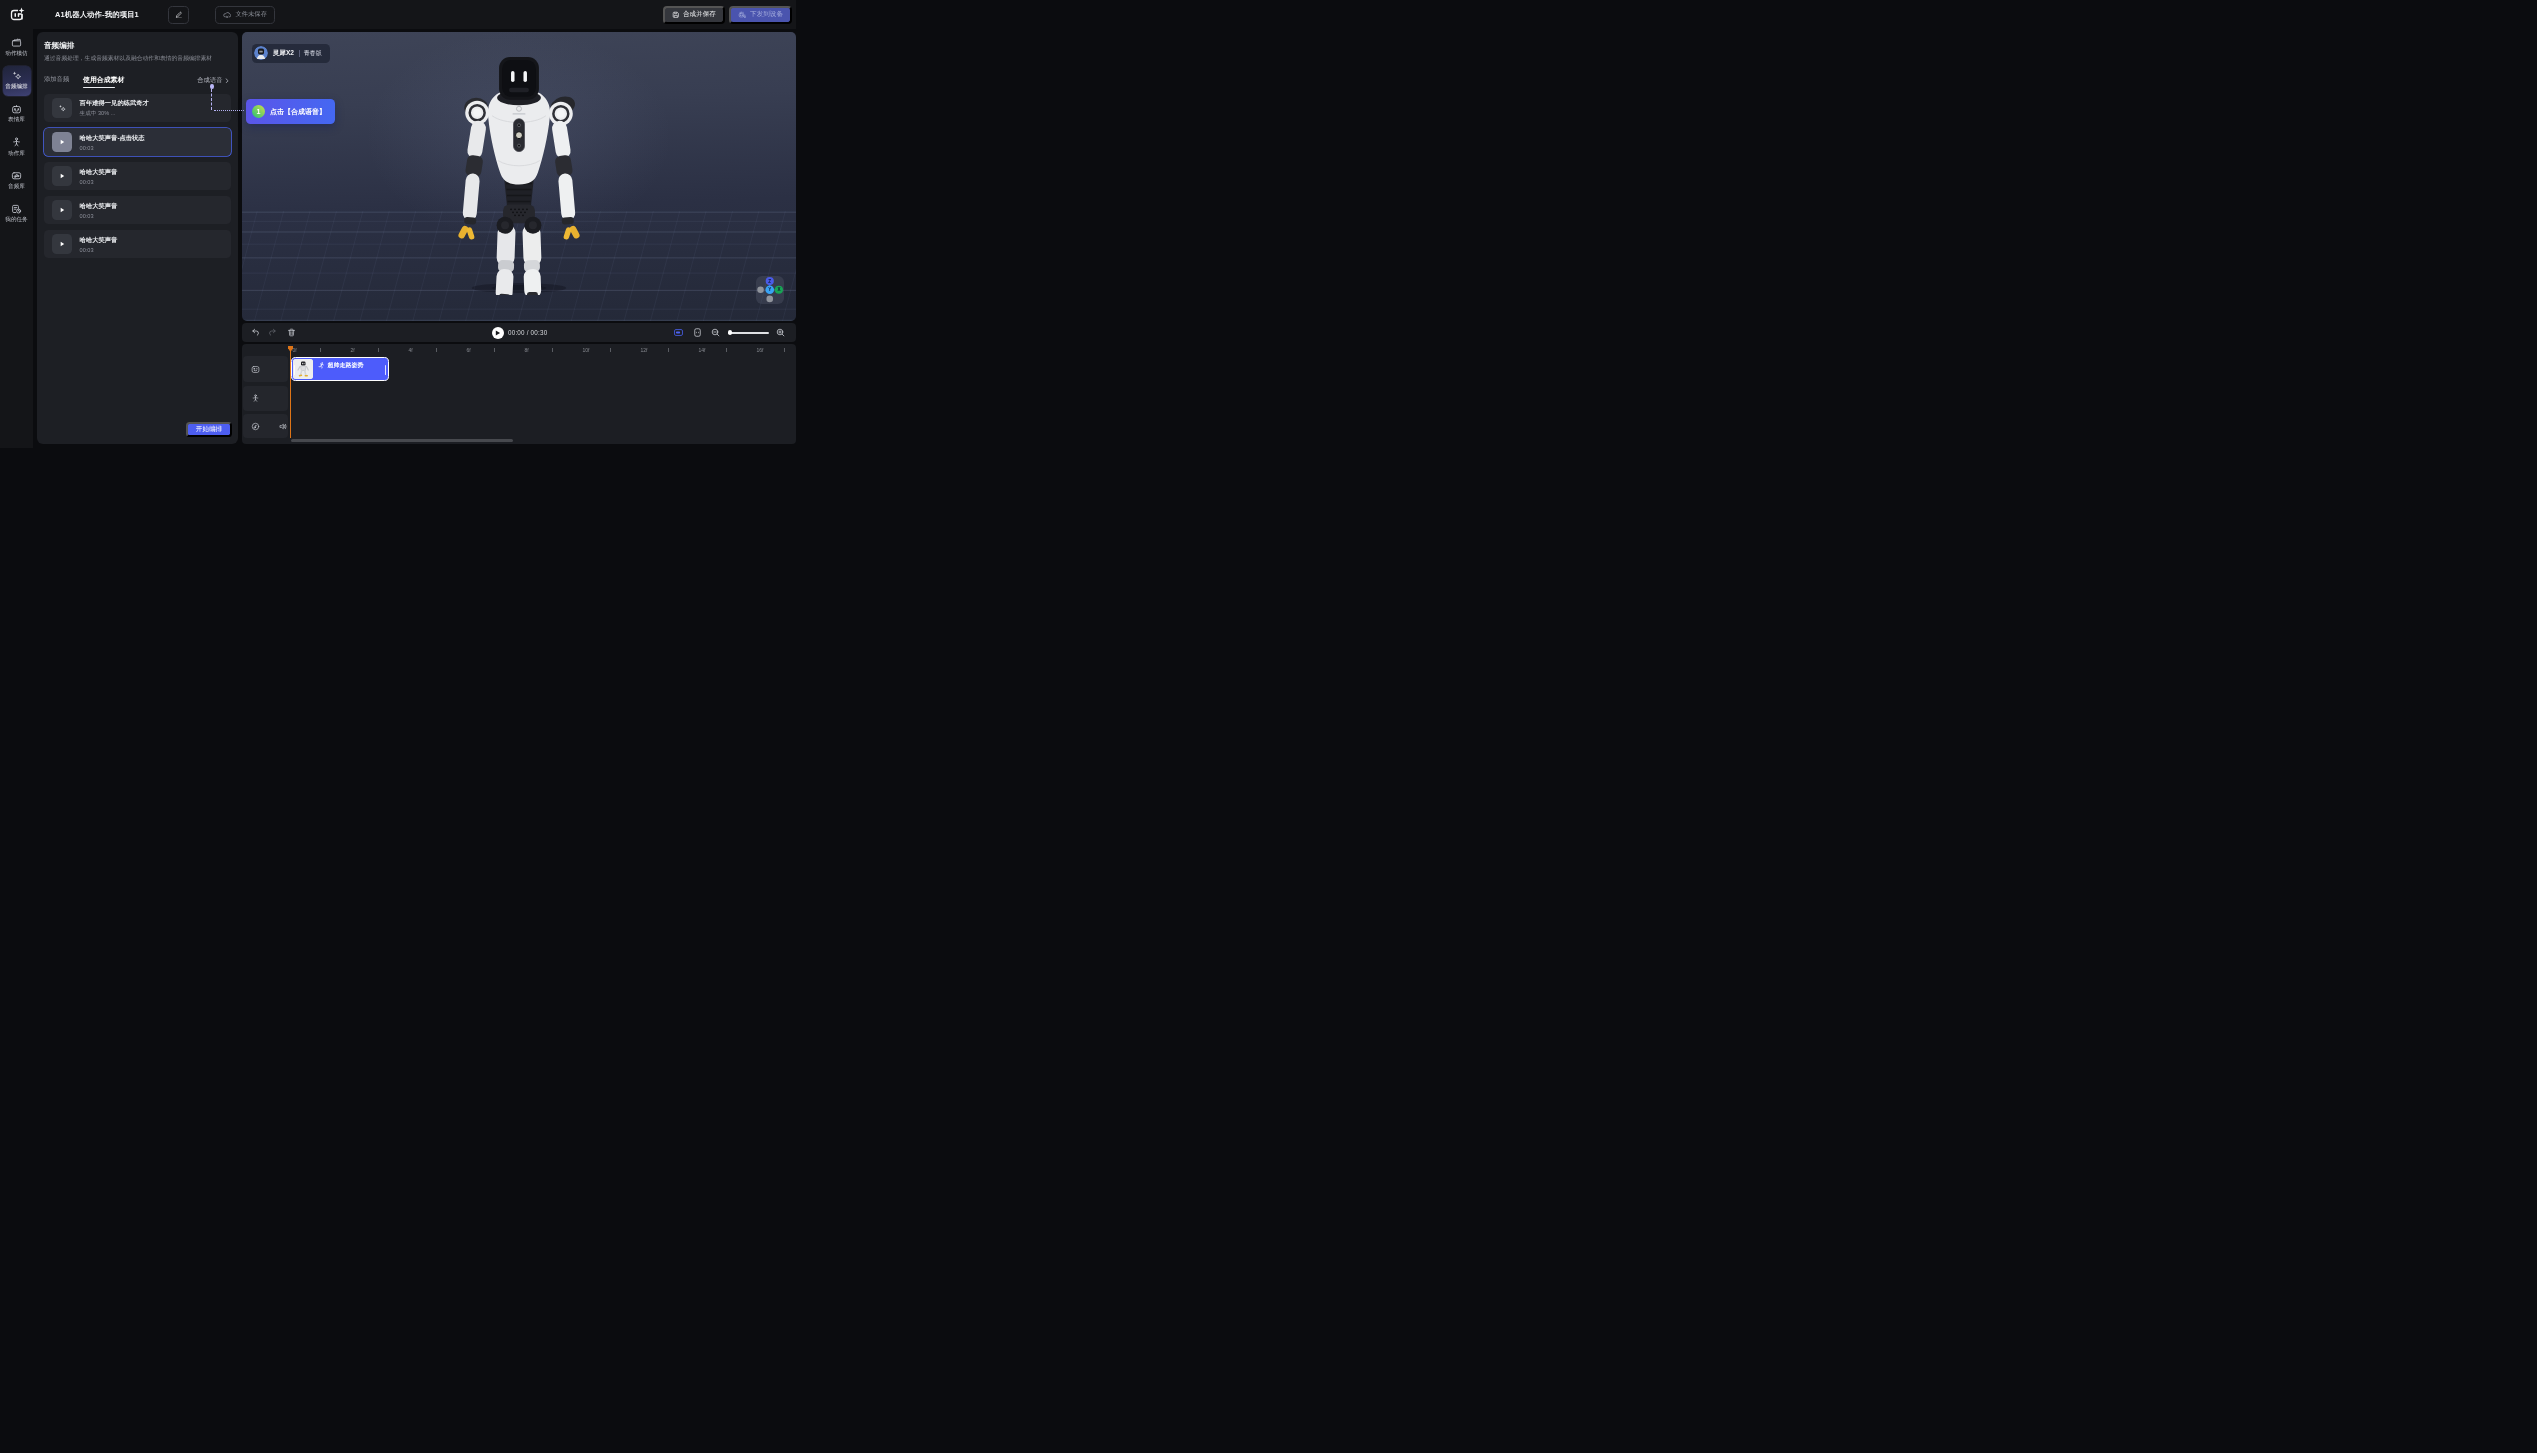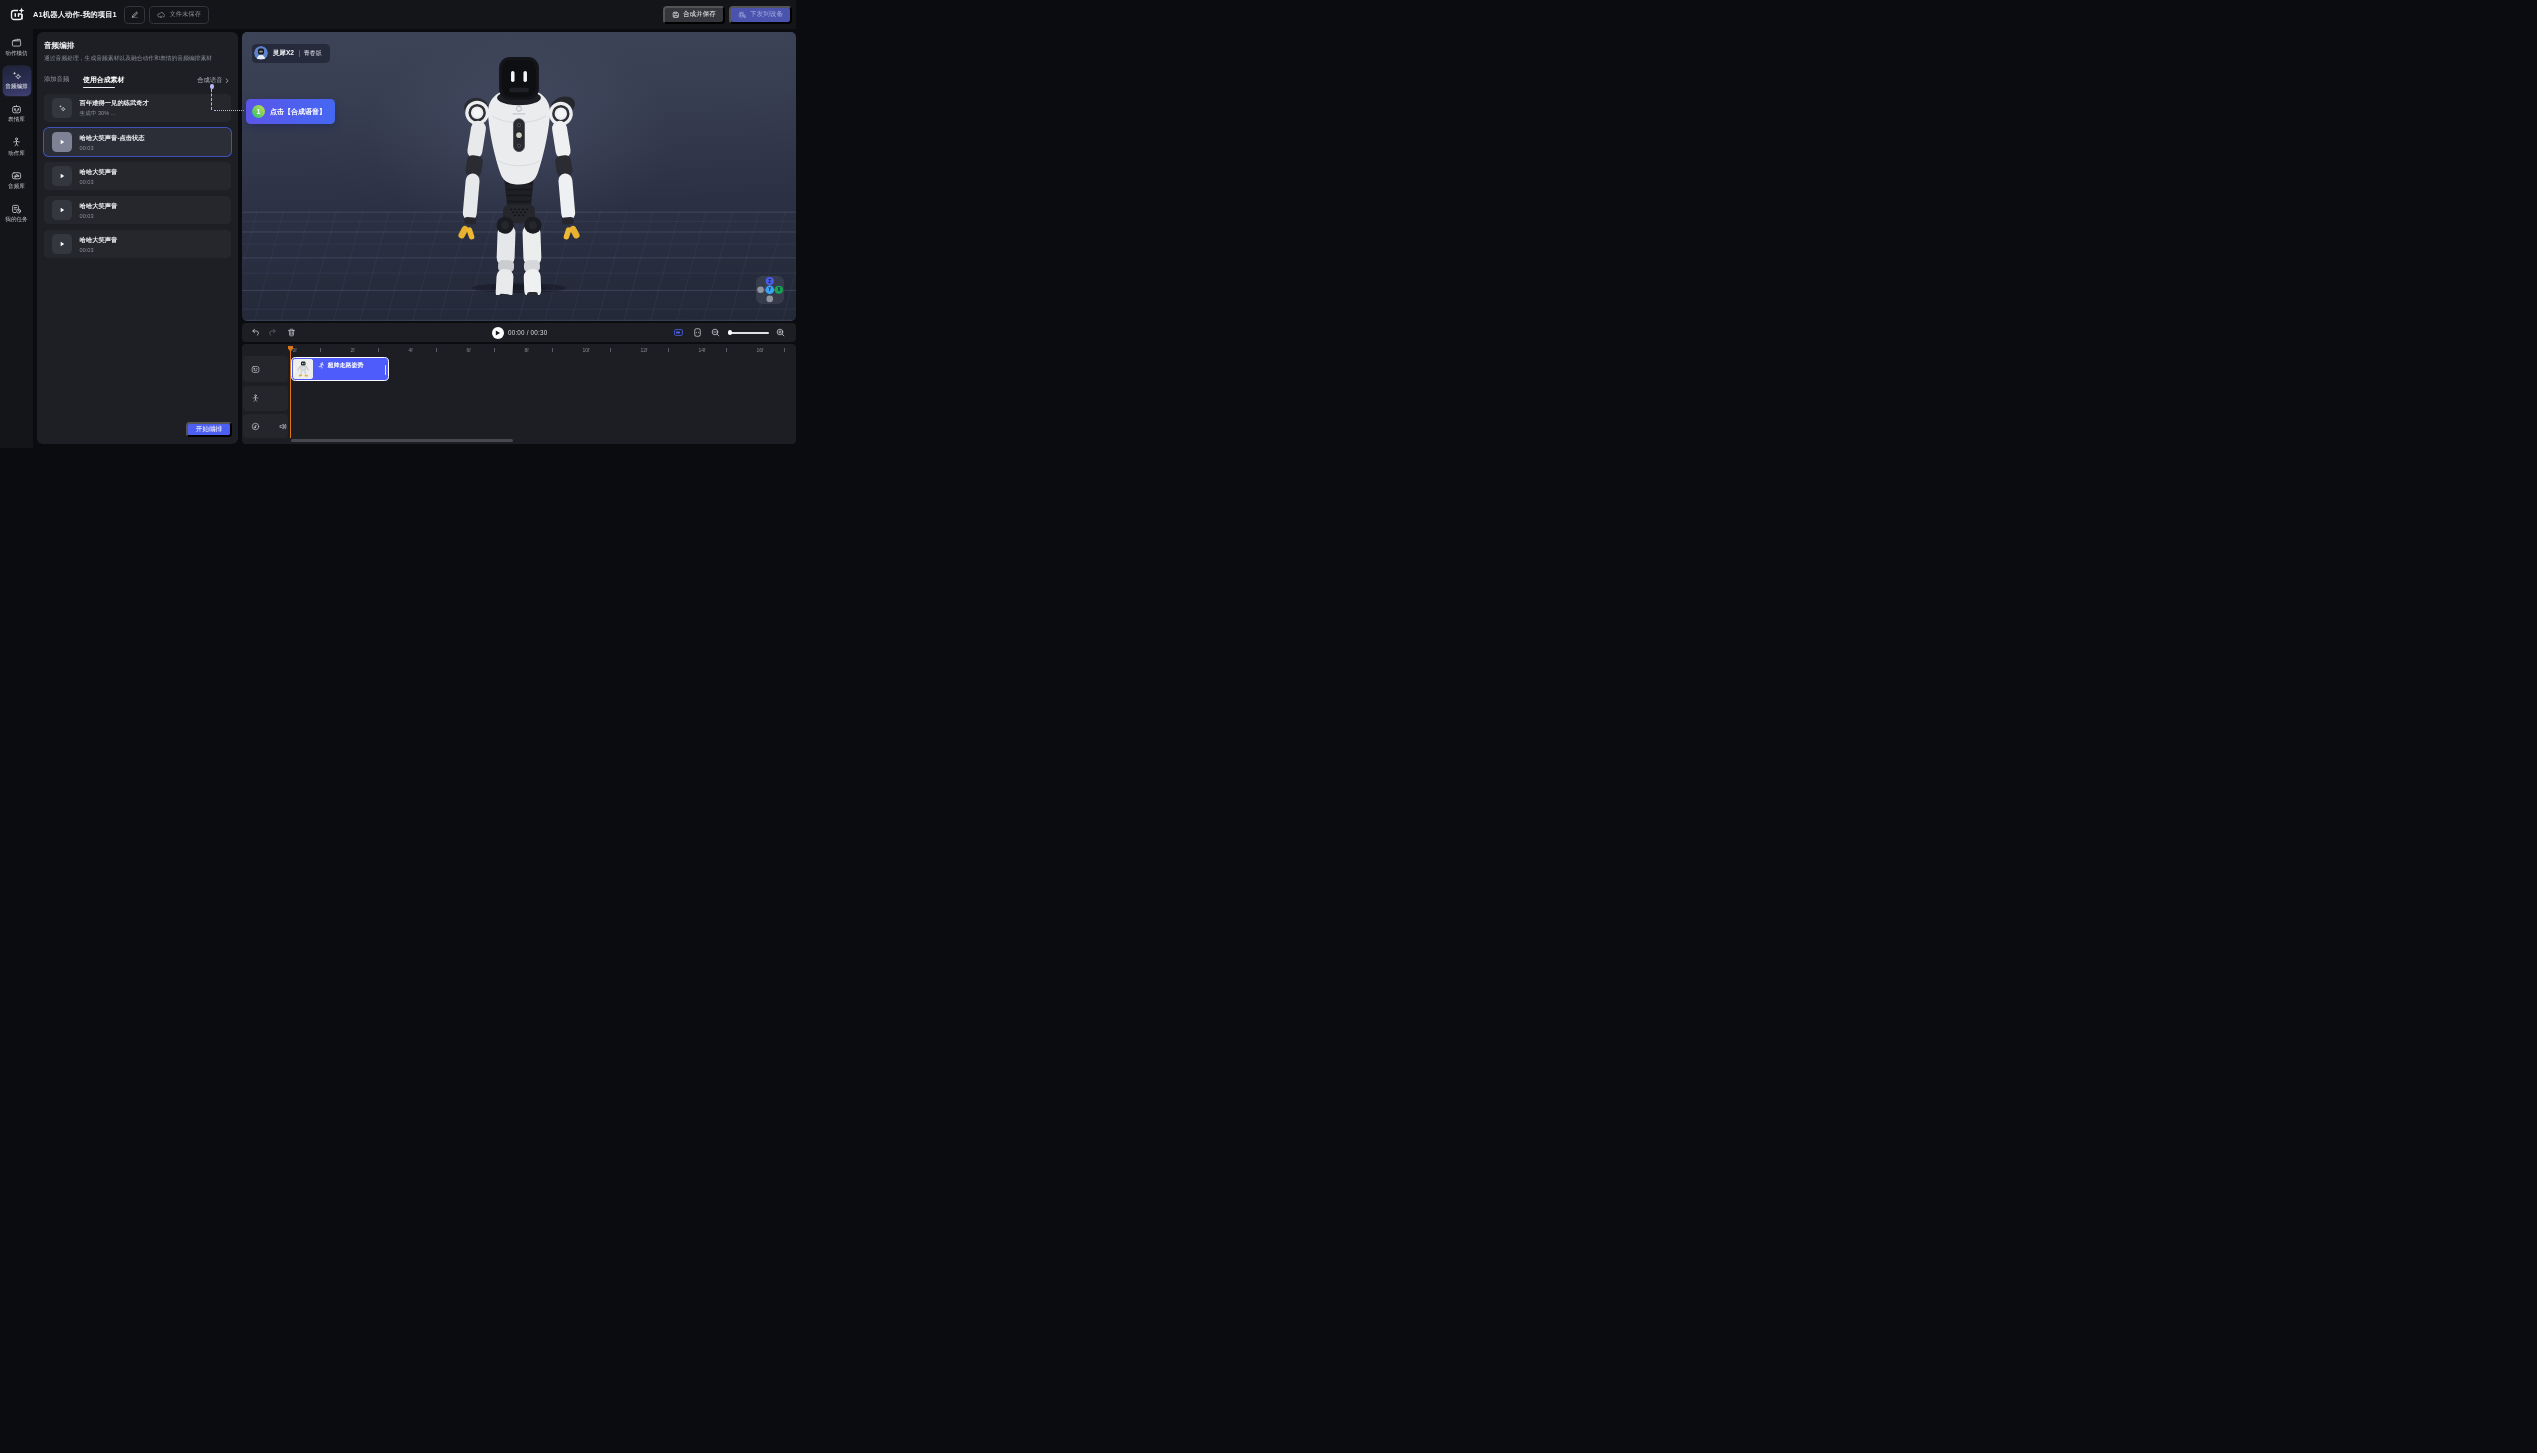--- a/index.html
+++ b/index.html
@@ -1,21 +1,21 @@
 <!DOCTYPE html>
 <html style="font-size:8px"><head>
 <meta charset="utf-8">
 <style>
   * { margin:0; padding:0; box-sizing:border-box; }
   html,body { background:#0b0c0f; font-family:"Liberation Sans","DejaVu Sans",sans-serif; }
   #stage { position:relative; width:796px; height:448px; background:#0b0c0f; overflow:hidden; color:#e8e9ec; }
   svg { display:block; }
 
   
-  .topbar { position:absolute; left:0; top:0; width:796px; height:29px; background:#141518; display:flex; align-items:center; }
+  .topbar { position:absolute; left:0; top:0; width:796px; height:29px; background:#141518; display:flex; align-items:center;gap:22px; }
   .logo { margin-left:9px; width:16px; height:15px; flex:none; }
   .proj-title { margin-left:8px; font-size:7.4px; font-weight:700; color:#f2f3f5; letter-spacing:0.1px; }
   .tb-btn { height:18px; border:0.5px solid #34363d; border-radius:4.6px; background:transparent; display:flex; align-items:center; justify-content:center; gap:4px; color:#8f939c; font-size:6.3px; }
   .edit-btn { width:21px; margin-left:7px; color:#d6d8dc; }
   .unsaved-btn { padding:0 7px; margin-left:4px; }
   .tb-right { position:absolute; right:4px; top:5.6px; display:flex; gap:4px; }
   .solid-btn { height:18px; border-radius:4px; display:flex; align-items:center; gap:3.6px; padding:0 7px; font-size:6.6px; }
   .save-btn { background:#34363c; color:#f1f2f4; }
   .deploy-btn { background:#4a54ae; color:#a5addd; }
 

